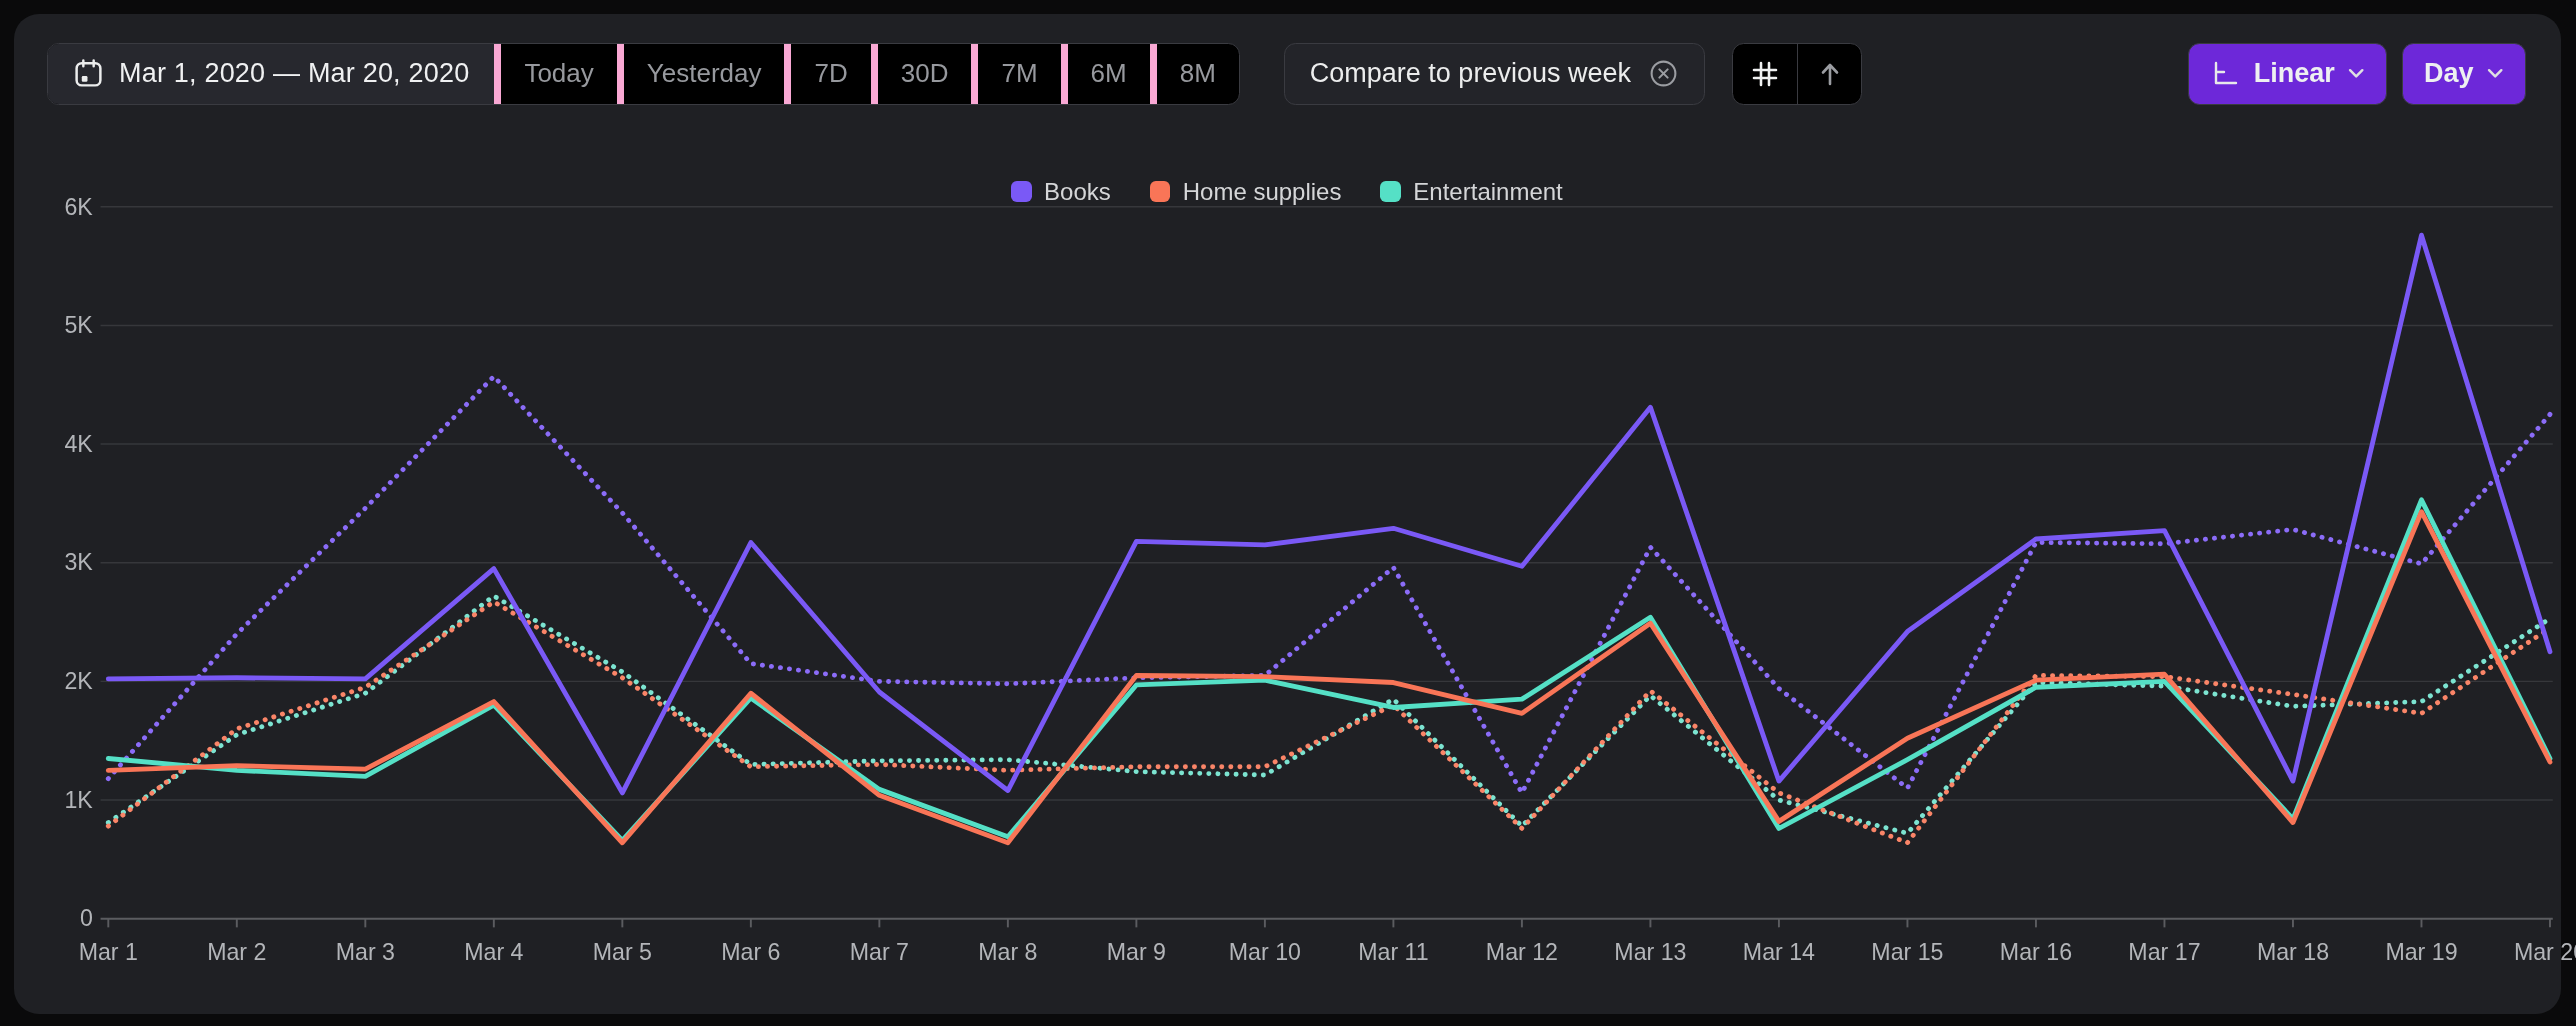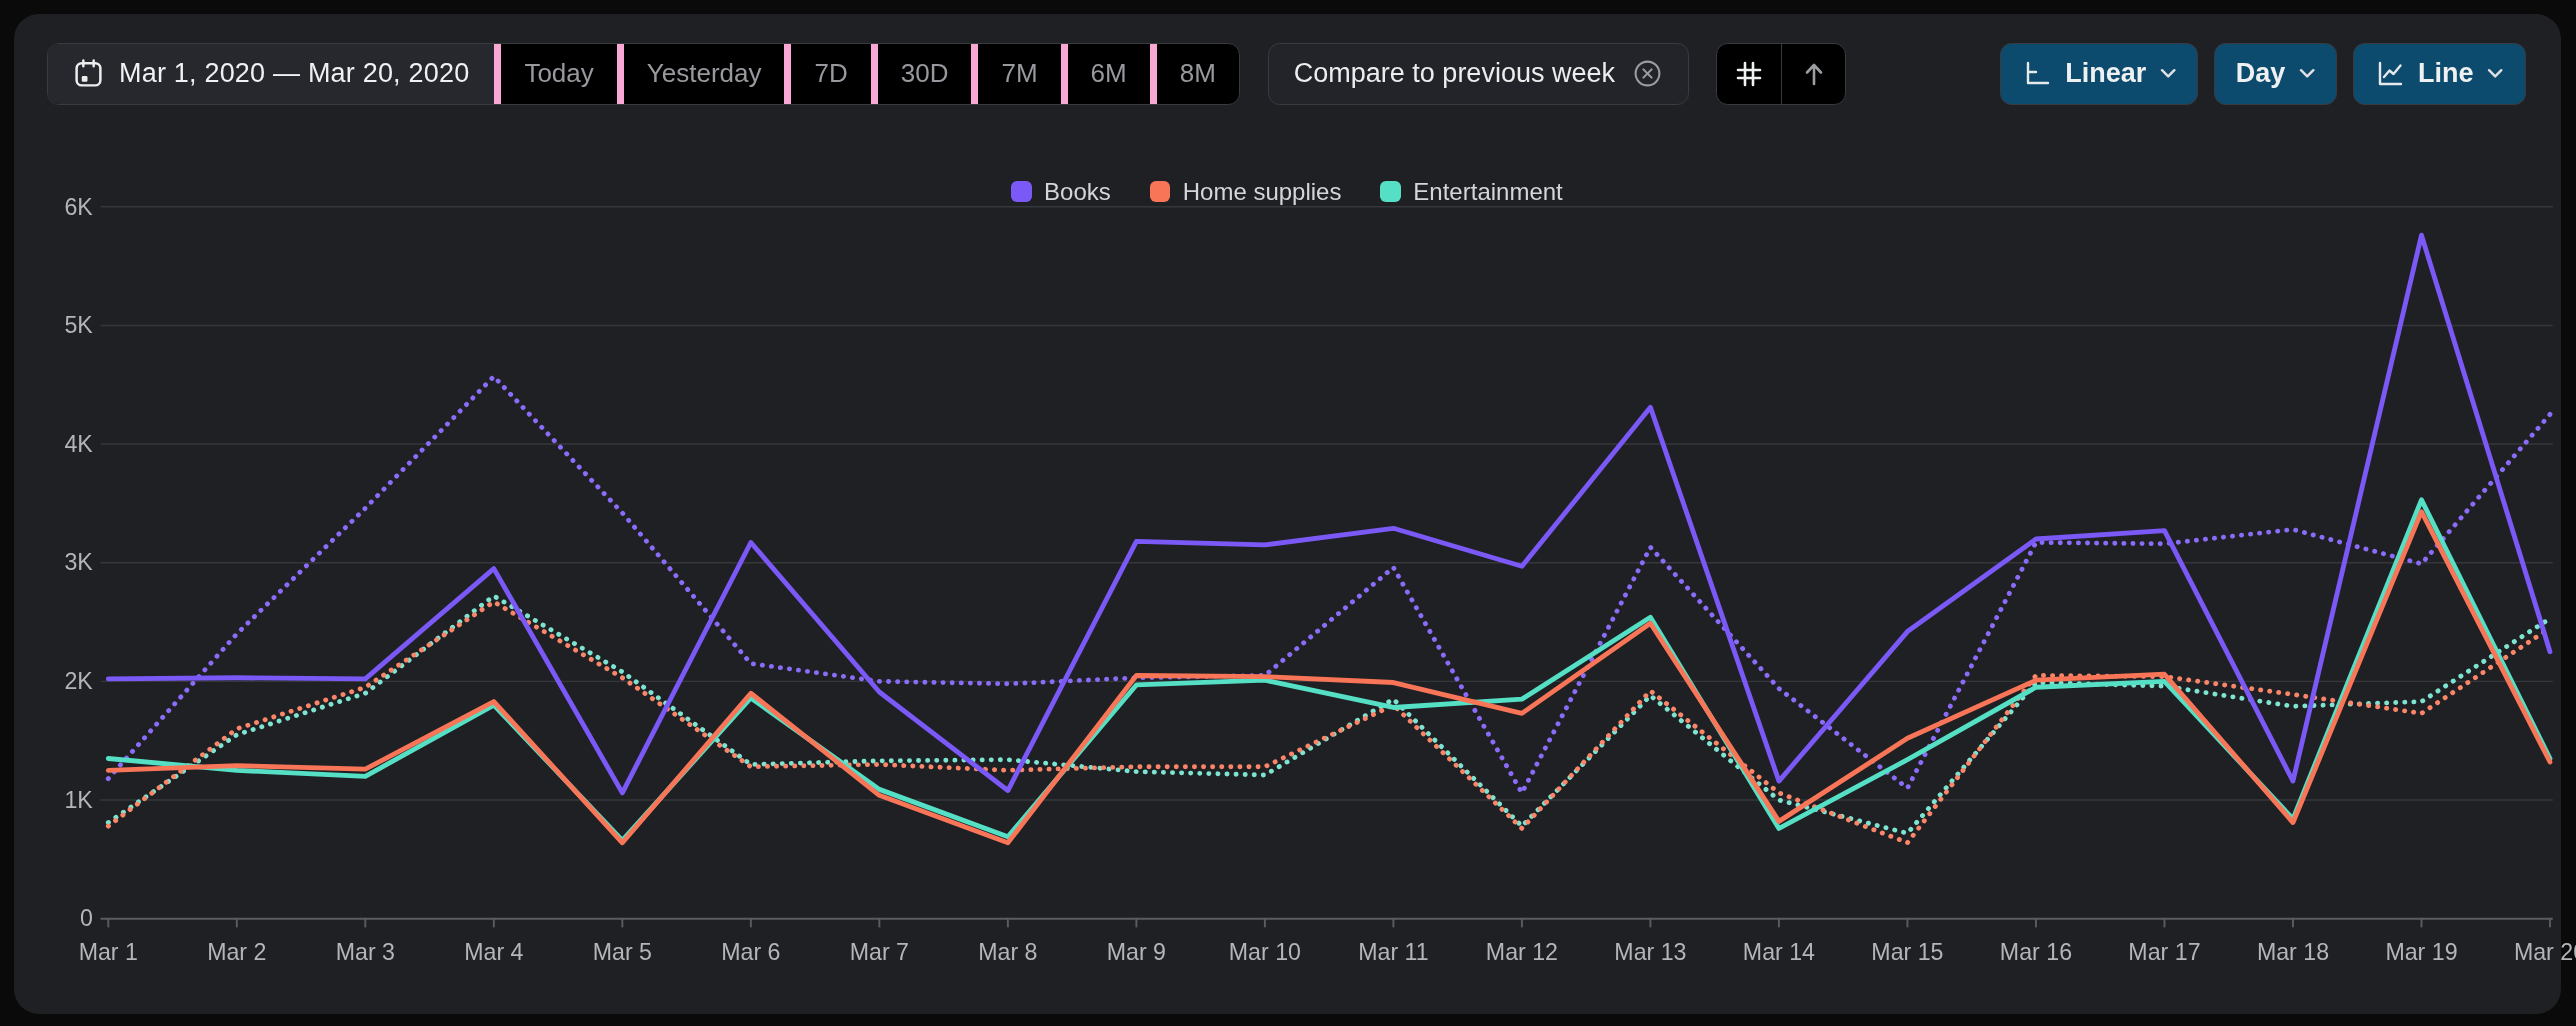--- a/index.html
+++ b/index.html
@@ -9,29 +9,29 @@
   
   .toolbar{position:absolute;left:33px;right:35px;top:29px;height:62px;display:flex;align-items:stretch;z-index:3;}
   .btn-group{display:flex;align-items:stretch;border:1px solid #3a3b41;border-radius:11.6px;overflow:hidden;background:#000000;}
   .seg{display:flex;align-items:center;gap:15.5px;padding:0 23px;background:transparent;border:none;
        border-left:7px solid #f9a8d4;color:#97999e;font-size:26px;font-family:inherit;cursor:pointer;white-space:nowrap;}
   .seg:first-child{border-left:none;}
   .seg-selected{background:#27282e;}
   .seg-date{padding:0 25px;color:#eceded;}
   .date-label{font-size:27px;font-weight:500;color:#f0f1f2;letter-spacing:0.2px;}
   .preset-label{font-size:26px;color:#97999e;}
-  .compare-btn{display:flex;align-items:center;gap:17.4px;margin-left:28px;padding:0 25px;background:#232429;
+  .compare-btn{display:flex;align-items:center;gap:17.4px;margin-left:44px;padding:0 25px;background:#232429;
        border:1px solid #3a3b41;border-radius:11.6px;color:#eceded;font-size:27px;font-weight:500;
        font-family:inherit;cursor:pointer;white-space:nowrap;}
   .segmented{margin-left:27px;}
   .segbtn{width:64px;display:flex;align-items:center;justify-content:center;background:transparent;
        border:none;border-left:1px solid #3a3b41;cursor:pointer;}
   .segbtn:first-child{border-left:none;}
   .right-cluster{margin-left:auto;display:flex;gap:15.5px;}
-  .dropdown{display:flex;align-items:center;gap:13.5px;padding:0 21px;background:#0c4a6e;border:1px solid #3a3b41;
+  .dropdown{display:flex;align-items:center;gap:13.5px;padding:0 21px;background:#6d28d9;border:1px solid #3a3b41;
        border-radius:11.6px;color:#eef0f1;font-size:27px;font-weight:700;font-family:inherit;cursor:pointer;white-space:nowrap;}
   .icon{display:inline-flex;align-items:center;justify-content:center;}
   
   .legend{position:absolute;left:0;right:0;top:141px;display:flex;justify-content:center;align-items:center;gap:39px;z-index:2;}
   .legend-item{display:flex;align-items:center;gap:12.6px;margin-top:23px;}
   .legend-swatch{width:20.3px;height:20.3px;border-radius:5.8px;background:#888;}
   .legend-label{font-size:24px;color:#d5d6d8;}
   
   .chart-svg{position:absolute;left:0;top:0;width:2576px;height:1027px;z-index:1;}
   .chart-svg text{font-family:"Liberation Sans",sans-serif;font-size:24px;fill:#b3b5b9;}
@@ -113,34 +113,20 @@
           </span>
           <span>Linear</span>
           <span class="icon">
             <svg width="16.4" height="10.6" viewBox="0 0 16 10" fill="none" stroke="#dfe0e2" stroke-width="2.4" stroke-linecap="round" stroke-linejoin="round">
                 <path d="M2 2 L8 8 L14 2"></path>
               </svg>
           </span>
         </button>
         <button class="dropdown">
           <span>Day</span>
-          <span class="icon">
-            <svg width="16.4" height="10.6" viewBox="0 0 16 10" fill="none" stroke="#dfe0e2" stroke-width="2.4" stroke-linecap="round" stroke-linejoin="round">
-                <path d="M2 2 L8 8 L14 2"></path>
-              </svg>
-          </span>
-        </button>
-        <button class="dropdown">
-          <span class="icon">
-            <svg width="30" height="30" viewBox="0 0 30 30" fill="none" stroke="#e8e9ea" stroke-width="2.4" stroke-linecap="round" stroke-linejoin="round">
-              <path d="M5 4 V25 H26"></path>
-              <path d="M9 18 L14.5 11.5 L18.5 15 L25.5 6.5"></path>
-            </svg>
-          </span>
-          <span>Line</span>
           <span class="icon">
             <svg width="16.4" height="10.6" viewBox="0 0 16 10" fill="none" stroke="#dfe0e2" stroke-width="2.4" stroke-linecap="round" stroke-linejoin="round">
                 <path d="M2 2 L8 8 L14 2"></path>
               </svg>
           </span>
         </button>
       </div>
     </div>
 
     <div class="legend">

